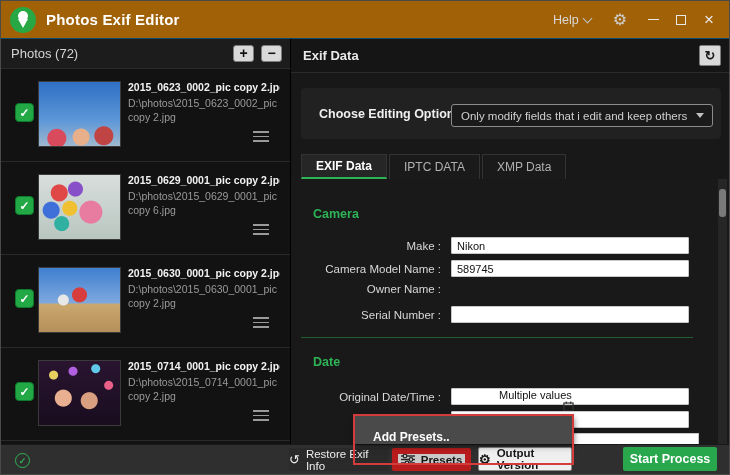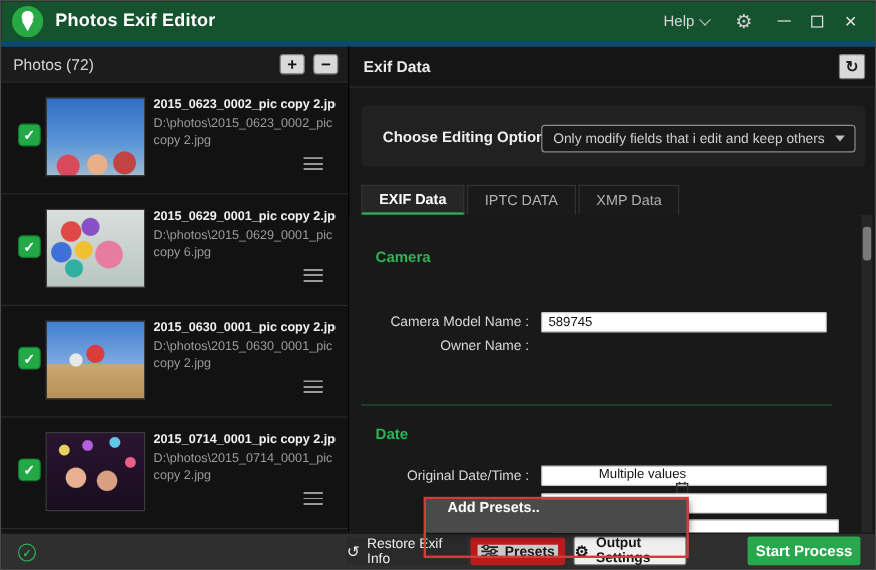--- a/index.html
+++ b/index.html
@@ -3,21 +3,21 @@
 <meta charset="utf-8">
 <style>
   * { margin:0; padding:0; box-sizing:border-box; }
   html,body { background:#000; }
   body { font-family:"Liberation Sans", sans-serif; }
   #window{ position:relative; width:730px; height:475px; background:#181818;
            overflow:hidden; border:1px solid #4a4a4a; }
 
   
   .titlebar{ position:absolute; left:0; top:0; width:730px; height:38px;
-             background:#14532d; border-bottom:5px solid #0c4a6e; display:flex; align-items:center; }
+             background:#a16207; border-bottom:1px solid #0c4a6e; display:flex; align-items:center; }
   .logo{ width:26px; height:26px; border-radius:50%; background:#27a844; margin-left:9px;
          position:relative; flex:0 0 auto; }
   .logo .dot{ position:absolute; left:8px; top:4px; width:10px; height:10px; border-radius:50%; background:#fff; }
   .logo .pin{ position:absolute; left:8px; top:12px; width:0; height:0;
               border-left:5px solid transparent; border-right:5px solid transparent; border-top:9px solid #fff; }
   .app-title{ color:#fff; font-size:15px; font-weight:bold; margin-left:10px; letter-spacing:.2px; }
   .tb-right{ margin-left:auto; display:flex; align-items:center; gap:0; }
   .help-btn{ color:#d8d8d8; font-size:12.5px; display:flex; align-items:center; gap:5px; padding:0 10px; cursor:default; }
   .chev{ width:7px; height:7px; border-right:1.5px solid #c0c0c0; border-bottom:1.5px solid #c0c0c0;
          transform:rotate(45deg); margin-top:-3px; }
@@ -122,21 +122,21 @@
          font-size:11.5px; font-weight:bold; border-radius:2px; }
   .restore-btn{ left:288px; top:447px; width:100px; height:23px; background:#2a2a2a; color:#ececec; font-weight:normal; }
   .presets-btn{ left:391px; top:447px; width:79px; height:23px; background:#c9c9c9; border:6px solid #b91c1c; color:#161616; }
   .output-btn{ left:477px; top:446px; width:94px; height:24px; background:#efefef; border:1px solid #8a8a8a; color:#161616; }
   .start-btn{ left:622px; top:446px; width:94px; height:24px; background:#28a74d; color:#fff; font-size:12.5px; }
   .ic-restore{ font-size:13px; font-weight:normal; }
   .ic-gear-sm{ font-size:13px; line-height:1; }
 
   
   .popup{ position:absolute; left:354px; top:415px; width:219px; height:28px; background:#4a4a4a;
-          box-shadow:0 2px 6px rgba(0,0,0,.55); z-index:40; display:flex; align-items:flex-start; }
+          box-shadow:0 2px 6px rgba(0,0,0,.55); z-index:40; display:flex; align-items:flex-end; }
   .popup .lbl{ color:#fff; font-size:12px; font-weight:bold; margin-left:18px; }
   .red-rect{ position:absolute; left:352px; top:413px; width:221px; height:51px;
              border:2px solid #d43c3c; z-index:50; pointer-events:none; }
 </style>
 </head>
 <body>
 
 <div id="window">
 
   <div class="titlebar">
@@ -225,26 +225,34 @@
 
   <div class="tabs">
     <div class="tab active">EXIF Data</div>
     <div class="tab">IPTC DATA</div>
     <div class="tab">XMP Data</div>
   </div>
 
   <div class="right-content">
     <div class="section-title" style="top:28px;">Camera</div>
 
+    <div class="frow" style="top:58px;">
+      <div class="flabel">Make :</div>
+      <input class="finput" type="text" value="Nikon" style="">
+    </div>
     <div class="frow" style="top:81px;">
       <div class="flabel">Camera Model Name :</div>
       <input class="finput" type="text" value="589745" style="">
     </div>
     <div class="frow" style="top:104px;">
       <div class="flabel">Owner Name :</div>
+    </div>
+    <div class="frow" style="top:127px;">
+      <div class="flabel">Serial Number :</div>
+      <input class="finput" type="text" value="" style="">
     </div>
 
     <div class="sec-divider" style="top:158px;"></div>
 
     <div class="section-title" style="top:176px;">Date</div>
 
     <div class="frow" style="top:209px;">
       <div class="flabel">Original Date/Time :</div>
       <div class="finput-wrap">
         <input type="text" value="Multiple values" style="">
@@ -293,21 +301,21 @@
       <line x1="0" y1="9" x2="14" y2="9" stroke="#222" stroke-width="1.4"></line>
       <circle cx="4" cy="2" r="1.8" fill="#c9c9c9" stroke="#222" stroke-width="1.2"></circle>
       <circle cx="10" cy="5.5" r="1.8" fill="#c9c9c9" stroke="#222" stroke-width="1.2"></circle>
       <circle cx="6" cy="9" r="1.8" fill="#c9c9c9" stroke="#222" stroke-width="1.2"></circle>
     </svg>
     <span>Presets</span>
   </div>
 
   <div class="bbtn output-btn">
     <span class="ic-gear-sm">⚙</span>
-    <span>Output Settings</span>
+    <span>Output Version</span>
   </div>
 
   <div class="bbtn start-btn">Start Process</div>
 
   <div class="popup">
     <span class="lbl">Add Presets..</span>
   </div>
 
   <div class="red-rect"></div>
 

